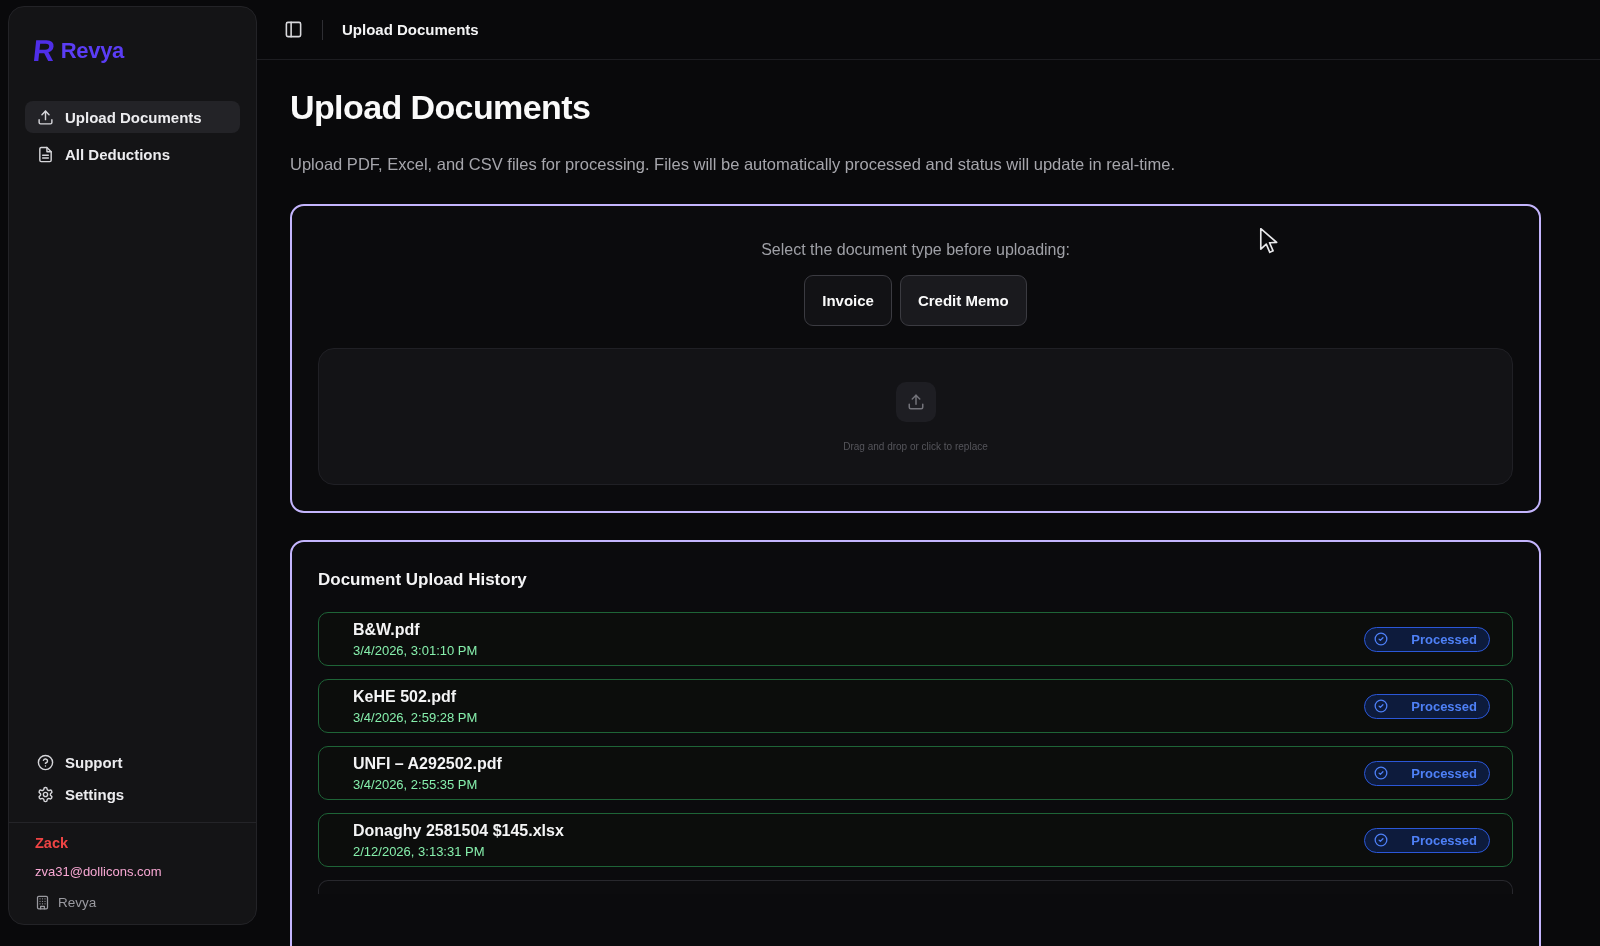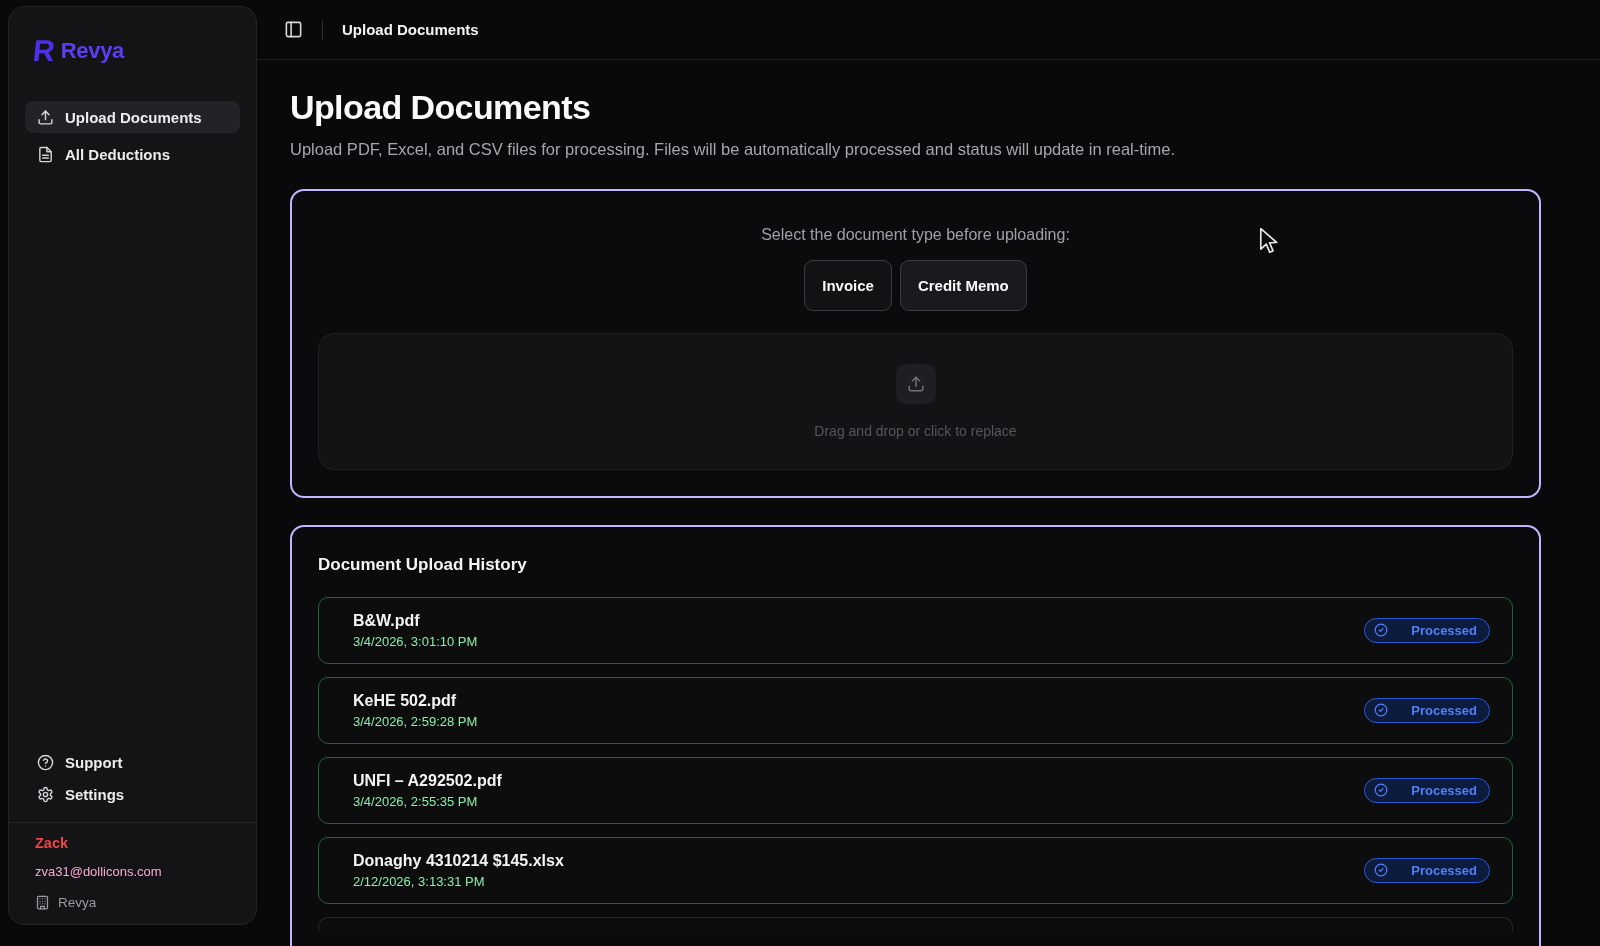--- a/index.html
+++ b/index.html
@@ -47,21 +47,21 @@
     border-bottom:1px solid #1d1d21;
   }
   .topbar .toggle{ color:#d8d8dc; cursor:pointer; }
   .topbar .vdiv{ width:1px; height:20px; background:#2e2e33; margin:0 19px; }
   .breadcrumb{ font-size:15px; font-weight:700; color:#f4f4f5; }
 
   .content{ padding:28px 59px 0 33px; }
   .page-title{
     font-size:34px; font-weight:800; color:#fafafa; letter-spacing:-0.6px;
   }
-  .page-subtitle{ margin-top:13px; font-size:16.5px; color:#a6a6ac; }
+  .page-subtitle{ margin-top:28px; font-size:16.5px; color:#a6a6ac; }
 
   .card{
     border:2px solid #c4b5fd; border-radius:14px; background:#0b0b0d;
   }
   .upload-card{ margin-top:30px; padding:35px 26px 26px; }
   .prompt{ text-align:center; font-size:16px; color:#9fa0a6; font-weight:500; }
   .type-buttons{ margin-top:16px; display:flex; justify-content:center; gap:8px; }
   .type-btn{
     font-family:inherit; font-size:15px; font-weight:600; color:#fafafa;
     border:1px solid #3b3b41; border-radius:9px; padding:16px 17px;
@@ -72,27 +72,27 @@
   .dropzone{
     margin-top:22px; height:137px; border-radius:16px;
     background:#131316; border:1px solid #202025;
     display:flex; flex-direction:column; align-items:center; justify-content:center;
     cursor:pointer;
   }
   .dz-iconbox{
     width:40px; height:40px; border-radius:10px; background:#1e1e23;
     display:flex; align-items:center; justify-content:center; color:#73737a;
   }
-  .dz-text{ margin-top:19px; font-size:14px; font-weight:500; color:#55555b; }
+  .dz-text{ margin-top:19px; font-size:10px; font-weight:500; color:#55555b; }
 
   .history-card{ margin-top:27px; padding:28px 26px 0; height:460px; }
   .history-title{ font-size:17px; font-weight:700; color:#f4f4f5; }
   .rows{ margin-top:22px; display:flex; flex-direction:column; gap:13px; }
   .row{
-    height:67px; border:1px solid #1e6437; border-radius:10px; background:#0c0d0c;
+    height:54px; border:1px solid #1e6437; border-radius:10px; background:#0c0d0c;
     display:flex; align-items:center; justify-content:space-between;
     padding:0 22px 0 34px; cursor:pointer;
   }
   .row-file{ font-size:16px; font-weight:600; color:#f4f4f5; }
   .row-time{ margin-top:4px; font-size:13px; color:#86efac; }
   .badge{
     display:inline-flex; gap:23px;
     padding:4px 12px 4px 9px; border-radius:999px;
     border:1.5px solid #2b57d8; background:#0d1b3c;
     color:#4e80f7; font-size:13px; font-weight:700;
@@ -269,21 +269,21 @@
                     <circle cx="12" cy="12" r="10"></circle>
                     <path d="m8.7 12.2 2.2 2.2 4.4-4.6"></path>
                   </svg>
       </span>
       <span>Processed</span>
     </div>
   </div>
 
   <div class="row">
     <div>
-      <div class="row-file">Donaghy 4310214 $145.xlsx</div>
+      <div class="row-file">Donaghy 2581504 $145.xlsx</div>
       <div class="row-time">2/12/2026, 3:13:31 PM</div>
     </div>
     <div class="badge">
       <span>
         <svg width="14" height="14" viewBox="0 0 24 24" fill="none" stroke="currentColor" stroke-width="2.2" stroke-linecap="round" stroke-linejoin="round">
                     <circle cx="12" cy="12" r="10"></circle>
                     <path d="m8.7 12.2 2.2 2.2 4.4-4.6"></path>
                   </svg>
       </span>
       <span>Processed</span>

